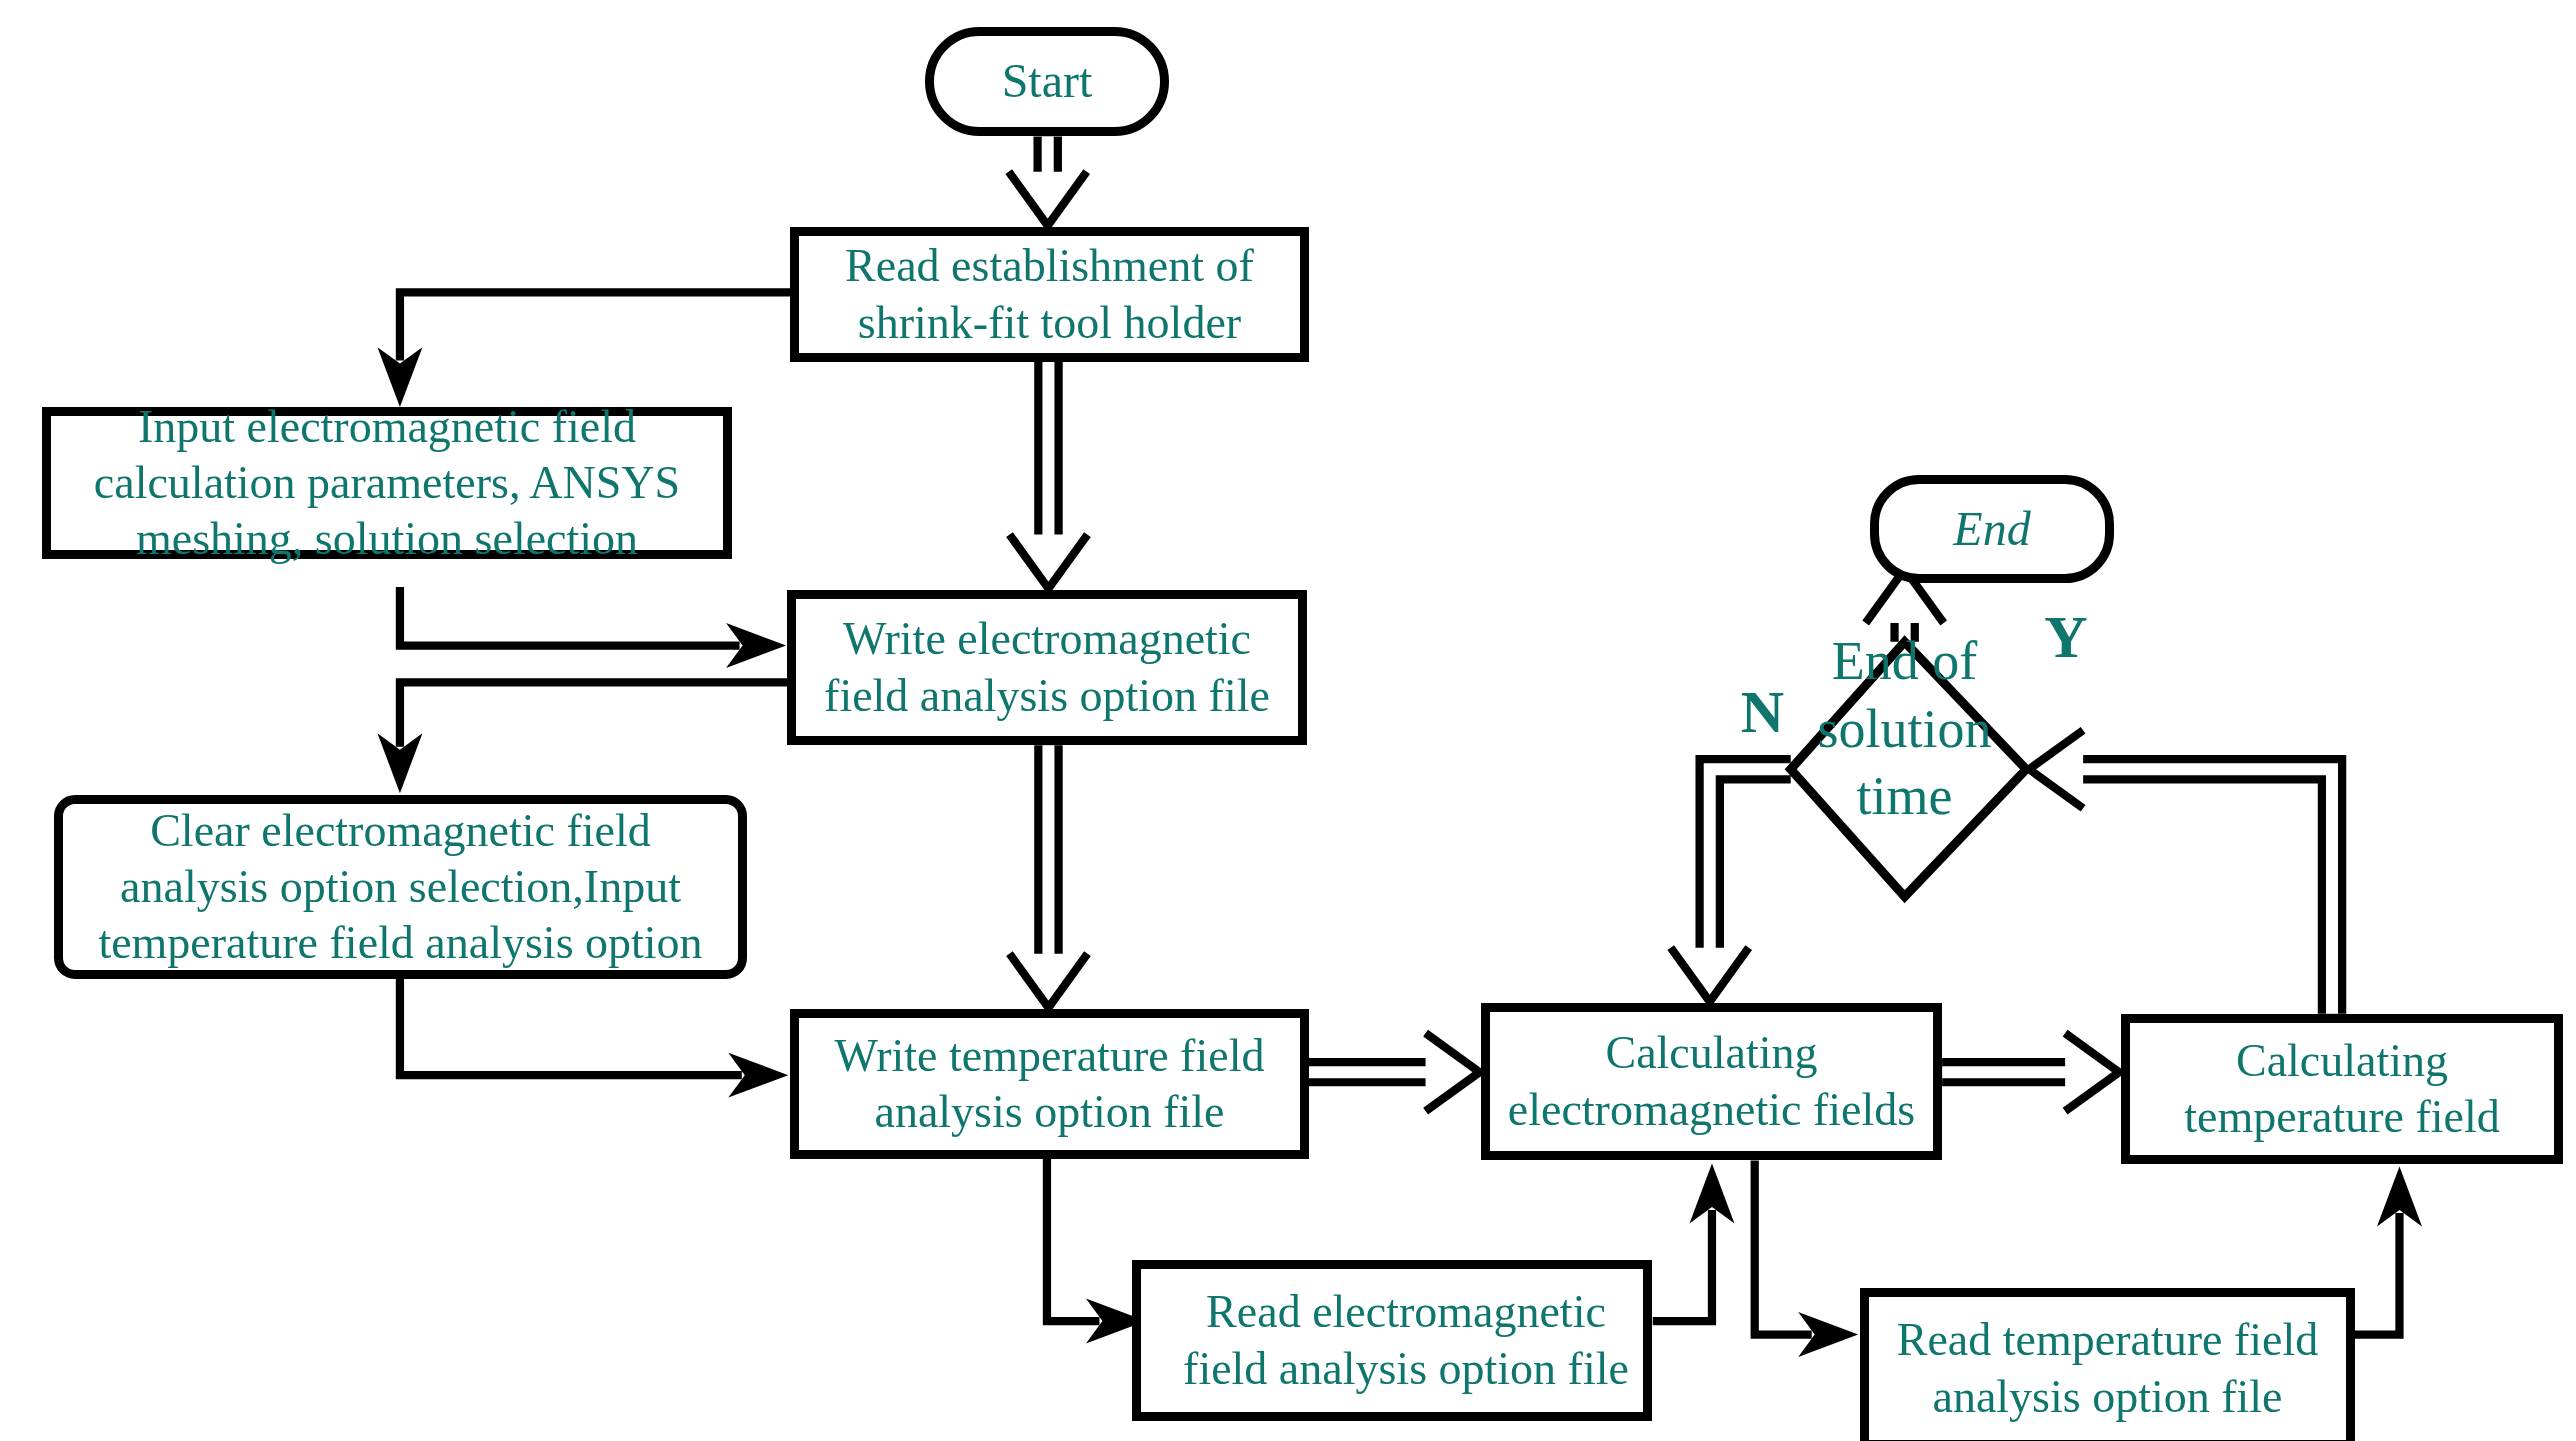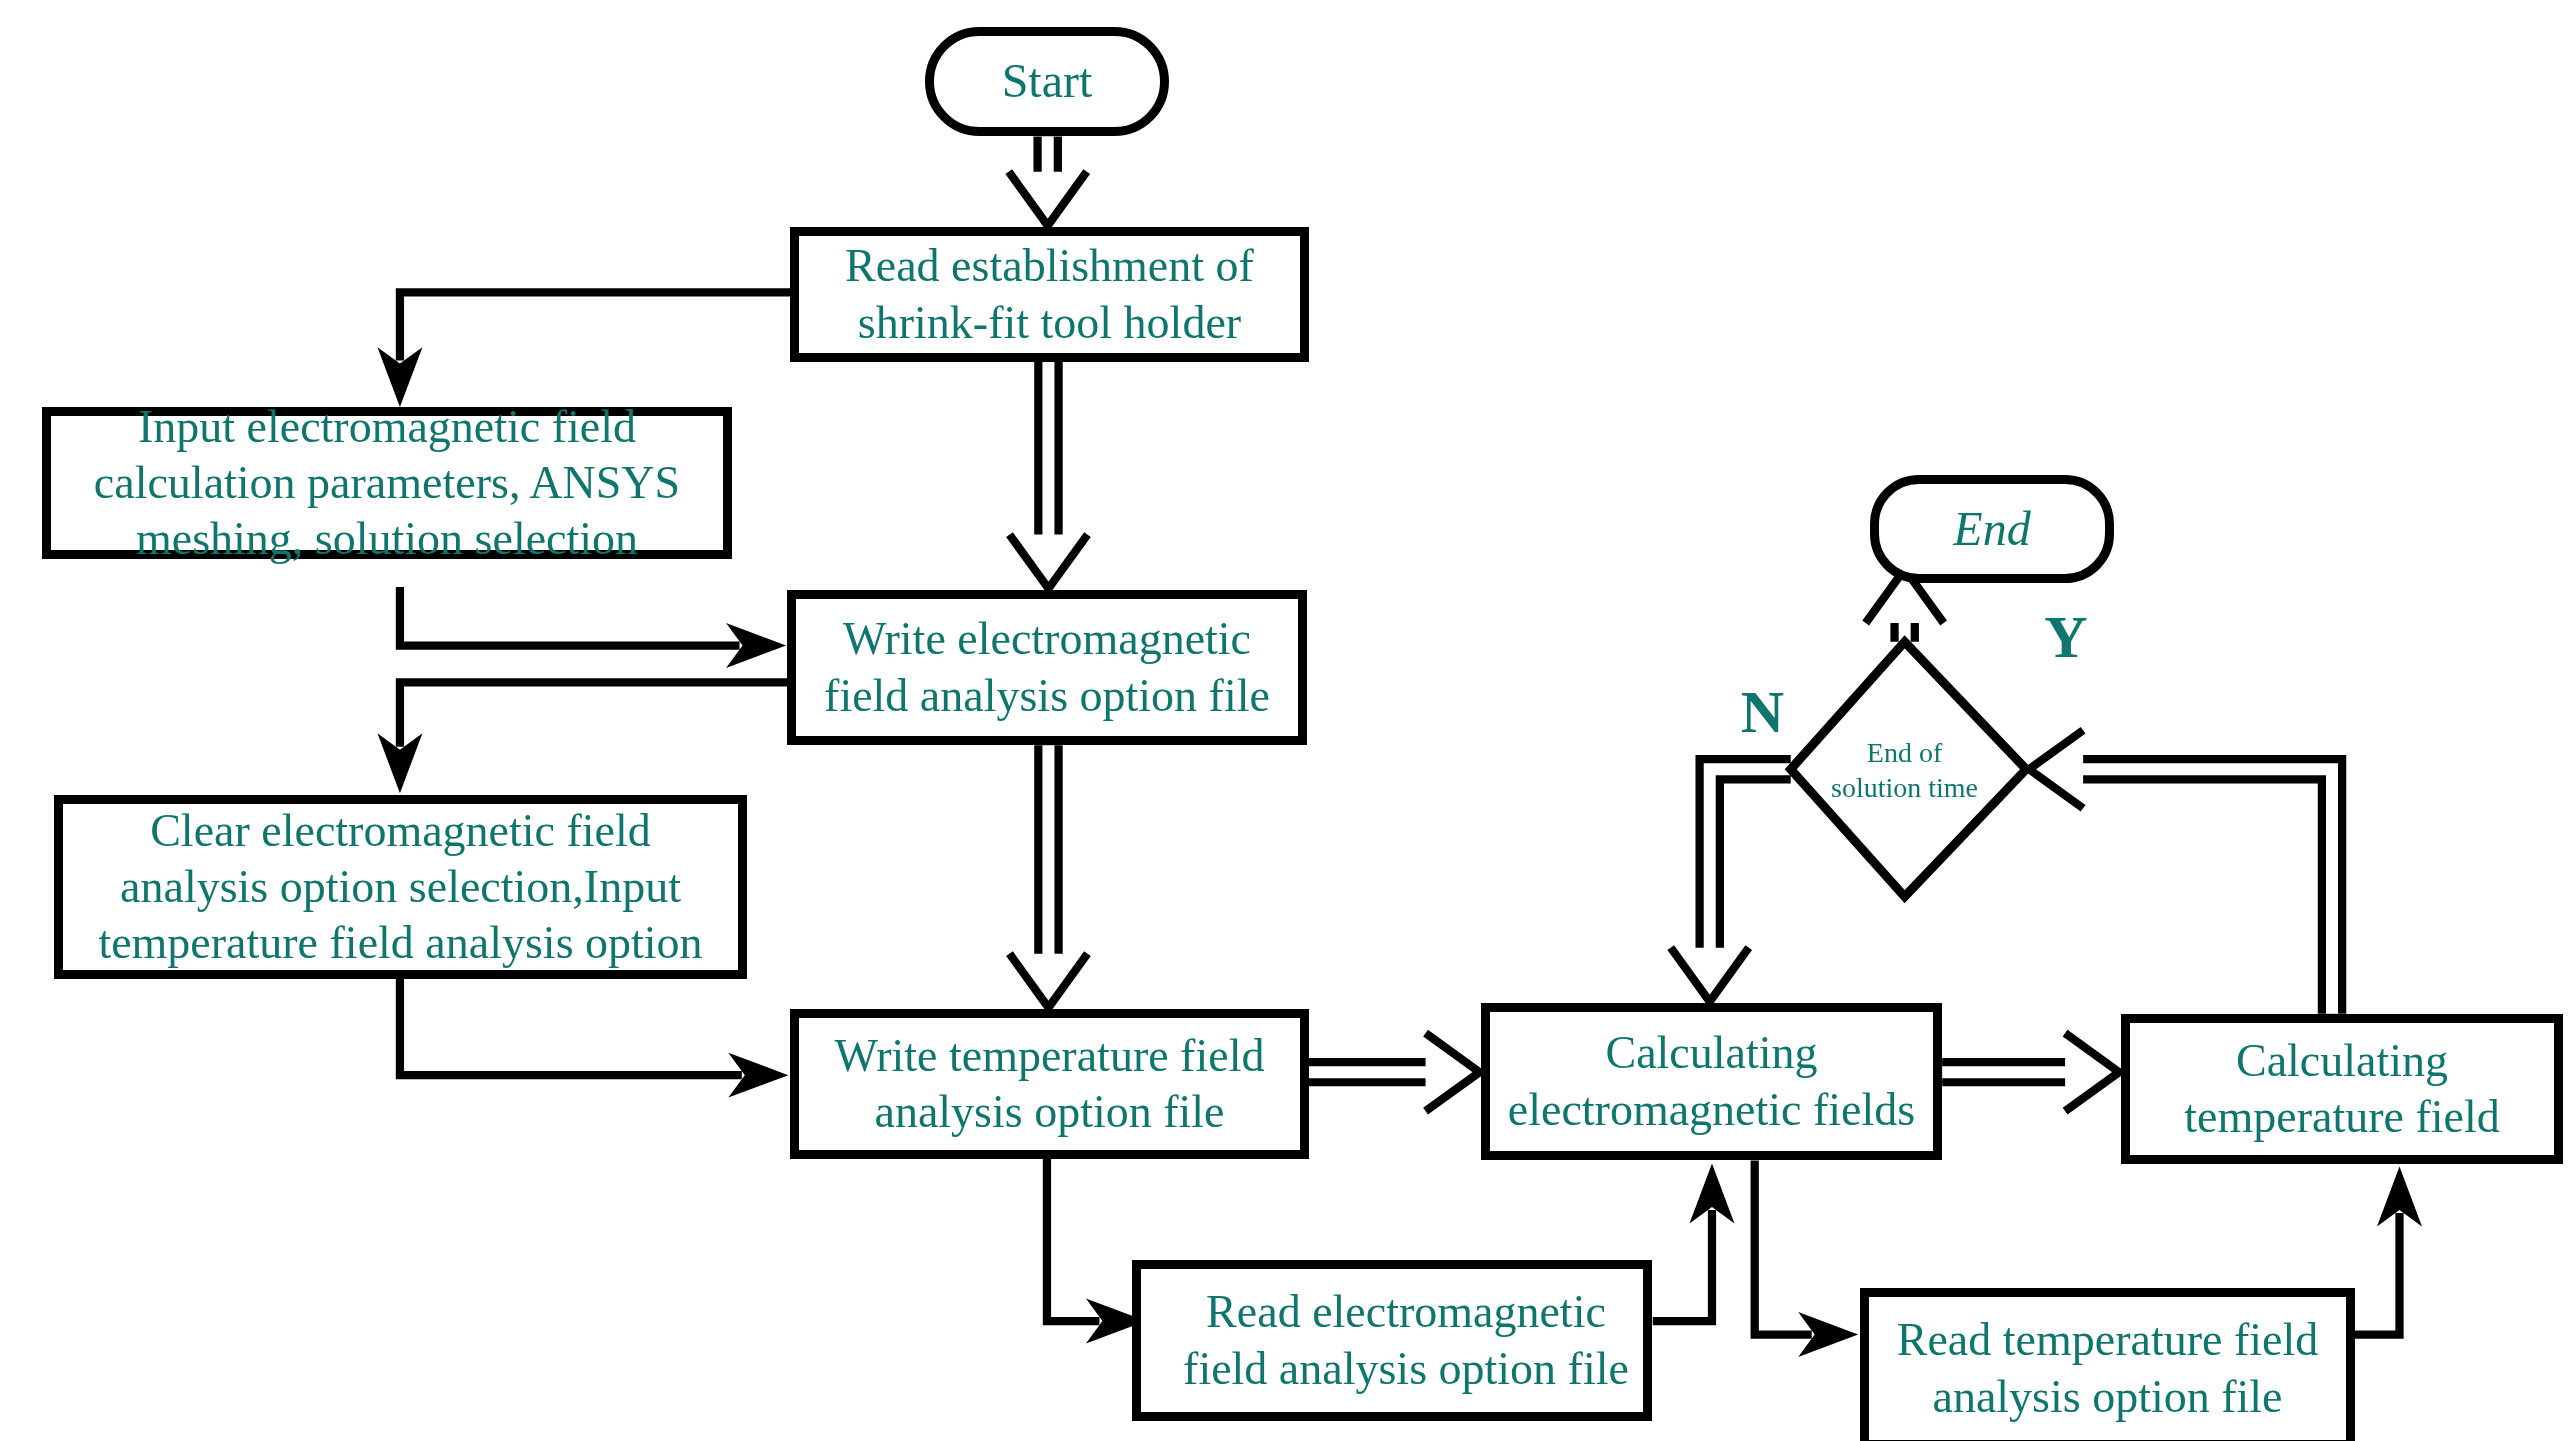--- a/index.html
+++ b/index.html
@@ -21,28 +21,28 @@
     text-align:center;white-space:pre-line;background:#fff;border:9px solid #000;
     box-sizing:border-box;font-size:46px;line-height:1.22;
   }
   .terminator{border-radius:63px;border-width:9.7px;font-size:48px;}
   .free{position:absolute;display:flex;align-items:center;justify-content:center;
     text-align:center;white-space:pre-line;background:transparent;border:none;}
   #n-start     {left:925px;top:27px;  width:244px;height:109px;}
   #n-model     {left:790px;top:227px; width:519px;height:135px;}
   #n-input     {left:42px;  top:407px; width:690px;height:152px;}
   #n-write-em  {left:787px;top:590px; width:520px;height:155px;}
-  #n-clear     {left:54px;  top:795px;width:693px;height:184px;}
+  #n-clear     {left:54px;  top:795px;width:693px;height:184px;border-radius:21px;}
   #n-write-temp{left:790px;top:1009px;width:519px;height:150px;}
   #n-read-em   {left:1132px;top:1260px;width:520px;height:161px;padding-left:28px;}
   #n-calc-em   {left:1481px;top:1003px;width:461px;height:157px;}
   #n-read-temp {left:1860px;top:1260px;width:495px;height:161px;margin-top:28px;}
   #n-calc-temp {left:2121px;top:1014px;width:442px;height:150px;}
   #n-end       {left:1870px;top:475px; width:244px;height:108px;border-radius:49px;font-style:italic;}
-  #lbl-decision{left:1783px;top:687px; width:243px;height:165px;font-size:28px;line-height:1.25;}
+  #lbl-decision{left:1783px;top:647px; width:243px;height:165px;font-size:54px;line-height:1.25;}
   #lbl-n{left:1714px;top:671px;width:97px;height:82px;font-size:60px;font-weight:bold;}
   #lbl-y{left:2021px;top:596px;width:90px;height:82px;font-size:60px;font-weight:bold;}
 </style>
 </head>
 <body>
 
 <div class="canvas">
 
   <svg class="layer" viewBox="0 0 3435 1922">
 

